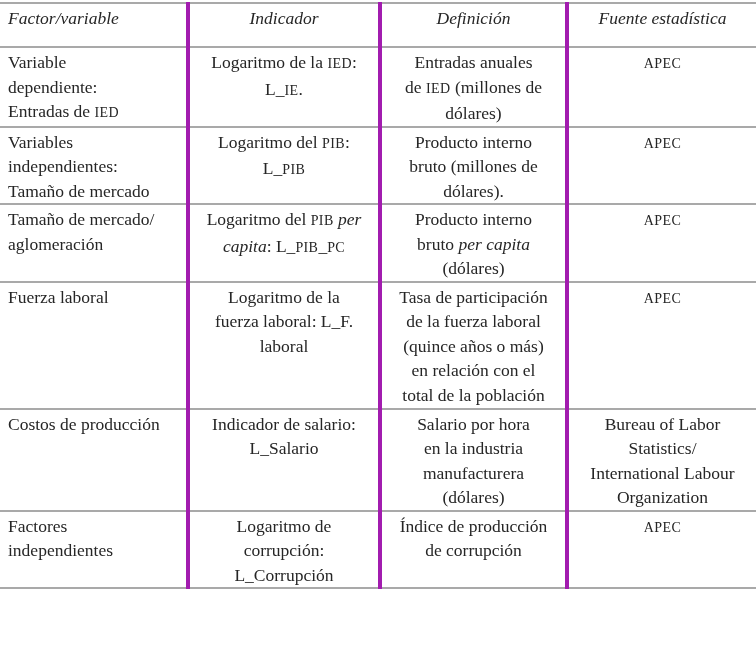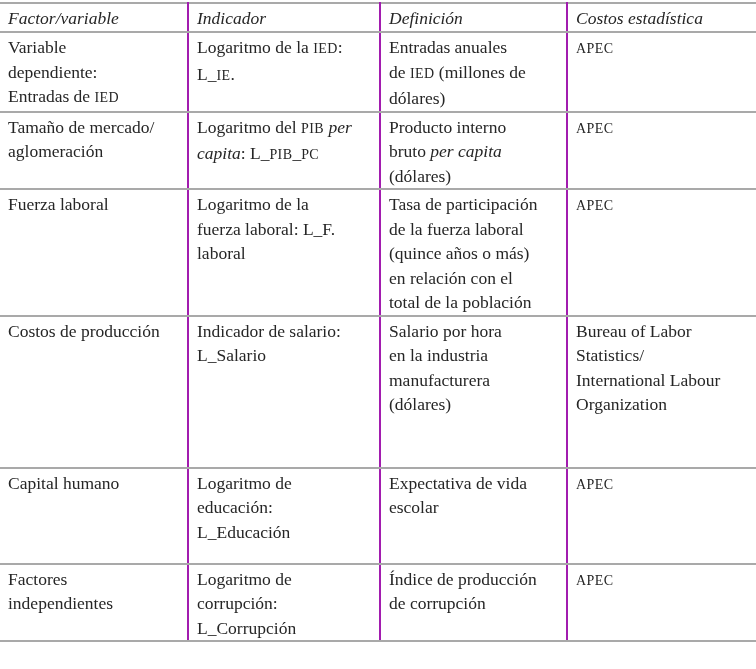--- a/index.html
+++ b/index.html
@@ -29,30 +29,31 @@
     text-align: left;
     font-weight: normal;
     font-size: 17.5px;
     line-height: 24.5px;
     padding: 2px 8px 0 8px;
     white-space: pre-wrap;
     border-bottom: 2px solid #a9a9a9;
     overflow: hidden;
   }
   th + th, td + td {
-    border-left: 2px solid #a21caf;
+    border-left: 4px solid #a21caf;
+    text-align: center;
   }
-  thead tr { height: 29px; }
+  thead tr { height: 44px; }
   th {
     font-style: italic;
   }
   tbody tr:nth-child(1) { height: 74px; font-family: Liberation Serif, serif; }
   tbody tr:nth-child(2) { height: 77px; }
   tbody tr:nth-child(3) { height: 76px; }
-  tbody tr:nth-child(4) { height: 152px; }
+  tbody tr:nth-child(4) { height: 127px; }
   tbody tr:nth-child(5) { height: 96px; padding-left: 10px; }
   tbody tr:nth-child(6) { height: 76px; }
   tbody tr:nth-child(7) { height: 77px; }
   .sc {
     font-size: 0.8em;
     letter-spacing: 0.4px;
   }
   .i {
     font-style: italic;
   }
@@ -66,33 +67,44 @@
       <col style="width:188px">
       <col style="width:192px">
       <col style="width:187px">
       <col style="width:189px">
     </colgroup>
     <thead>
       <tr>
           <th>Factor/variable</th>
           <th>Indicador</th>
           <th>Definición</th>
-          <th>Costos estadística</th>
+          <th>Fuente estadística</th>
         </tr>
     </thead>
     <tbody>
         <tr>
           <td><span>Variable
 dependiente:
 Entradas de </span><span class="sc">IED</span></td>
           <td><span>Logaritmo de la </span><span class="sc">IED</span><span>:
 L_</span><span class="sc">IE</span><span>.</span></td>
           <td><span>Entradas anuales
 de </span><span class="sc">IED</span><span> (millones de
 dólares)</span></td>
+          <td><span class="sc">APEC</span></td>
+        </tr>
+        <tr>
+          <td><span>Variables
+independientes:
+Tamaño de mercado</span></td>
+          <td><span>Logaritmo del </span><span class="sc">PIB</span><span>:
+L_</span><span class="sc">PIB</span></td>
+          <td><span>Producto interno
+bruto (millones de
+dólares).</span></td>
           <td><span class="sc">APEC</span></td>
         </tr>
         <tr>
           <td><span>Tamaño de mercado/
 aglomeración</span></td>
           <td><span>Logaritmo del </span><span class="sc">PIB</span><span> </span><span class="i">per
 capita</span><span>: L_</span><span class="sc">PIB</span><span>_</span><span class="sc">PC</span></td>
           <td><span>Producto interno
 bruto </span><span class="i">per capita</span><span>
 (dólares)</span></td>
@@ -117,29 +129,20 @@
           <td><span>Salario por hora
 en la industria
 manufacturera
 (dólares)</span></td>
           <td><span>Bureau of Labor
 Statistics/
 International Labour
 Organization</span></td>
         </tr>
         <tr>
-          <td><span>Capital humano</span></td>
-          <td><span>Logaritmo de
-educación:
-L_Educación</span></td>
-          <td><span>Expectativa de vida
-escolar</span></td>
-          <td><span class="sc">APEC</span></td>
-        </tr>
-        <tr>
           <td><span>Factores
 independientes</span></td>
           <td><span>Logaritmo de
 corrupción:
 L_Corrupción</span></td>
           <td><span>Índice de producción
 de corrupción</span></td>
           <td><span class="sc">APEC</span></td>
         </tr>
       </tbody>

